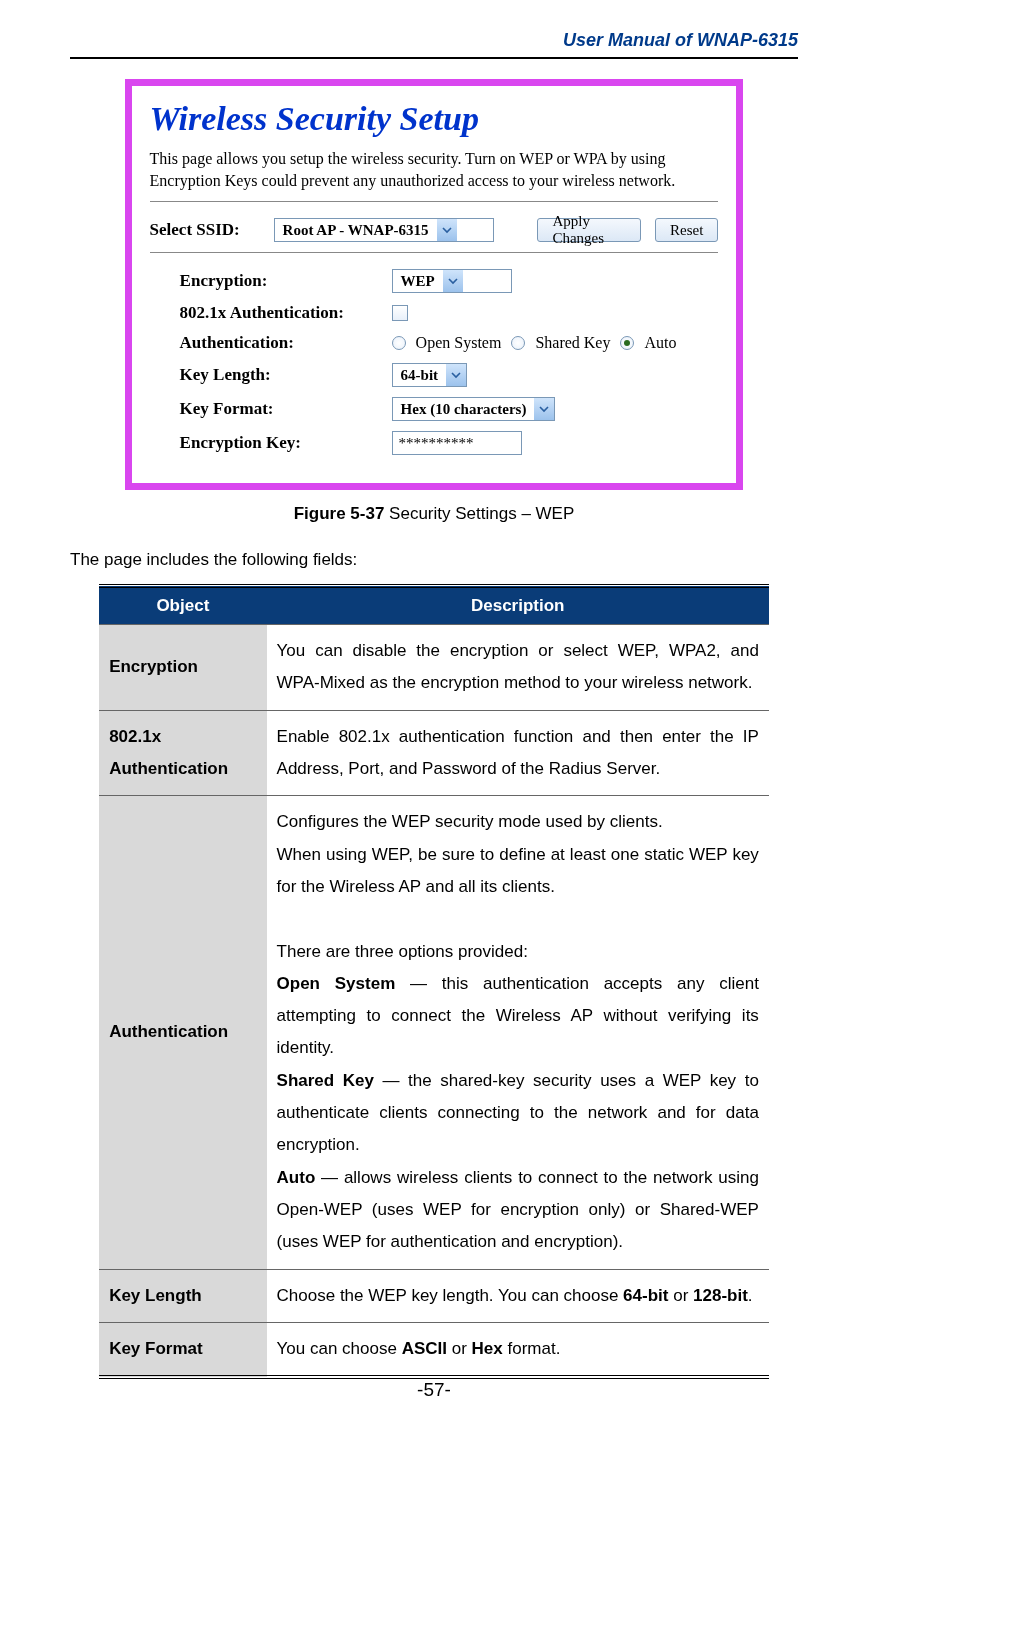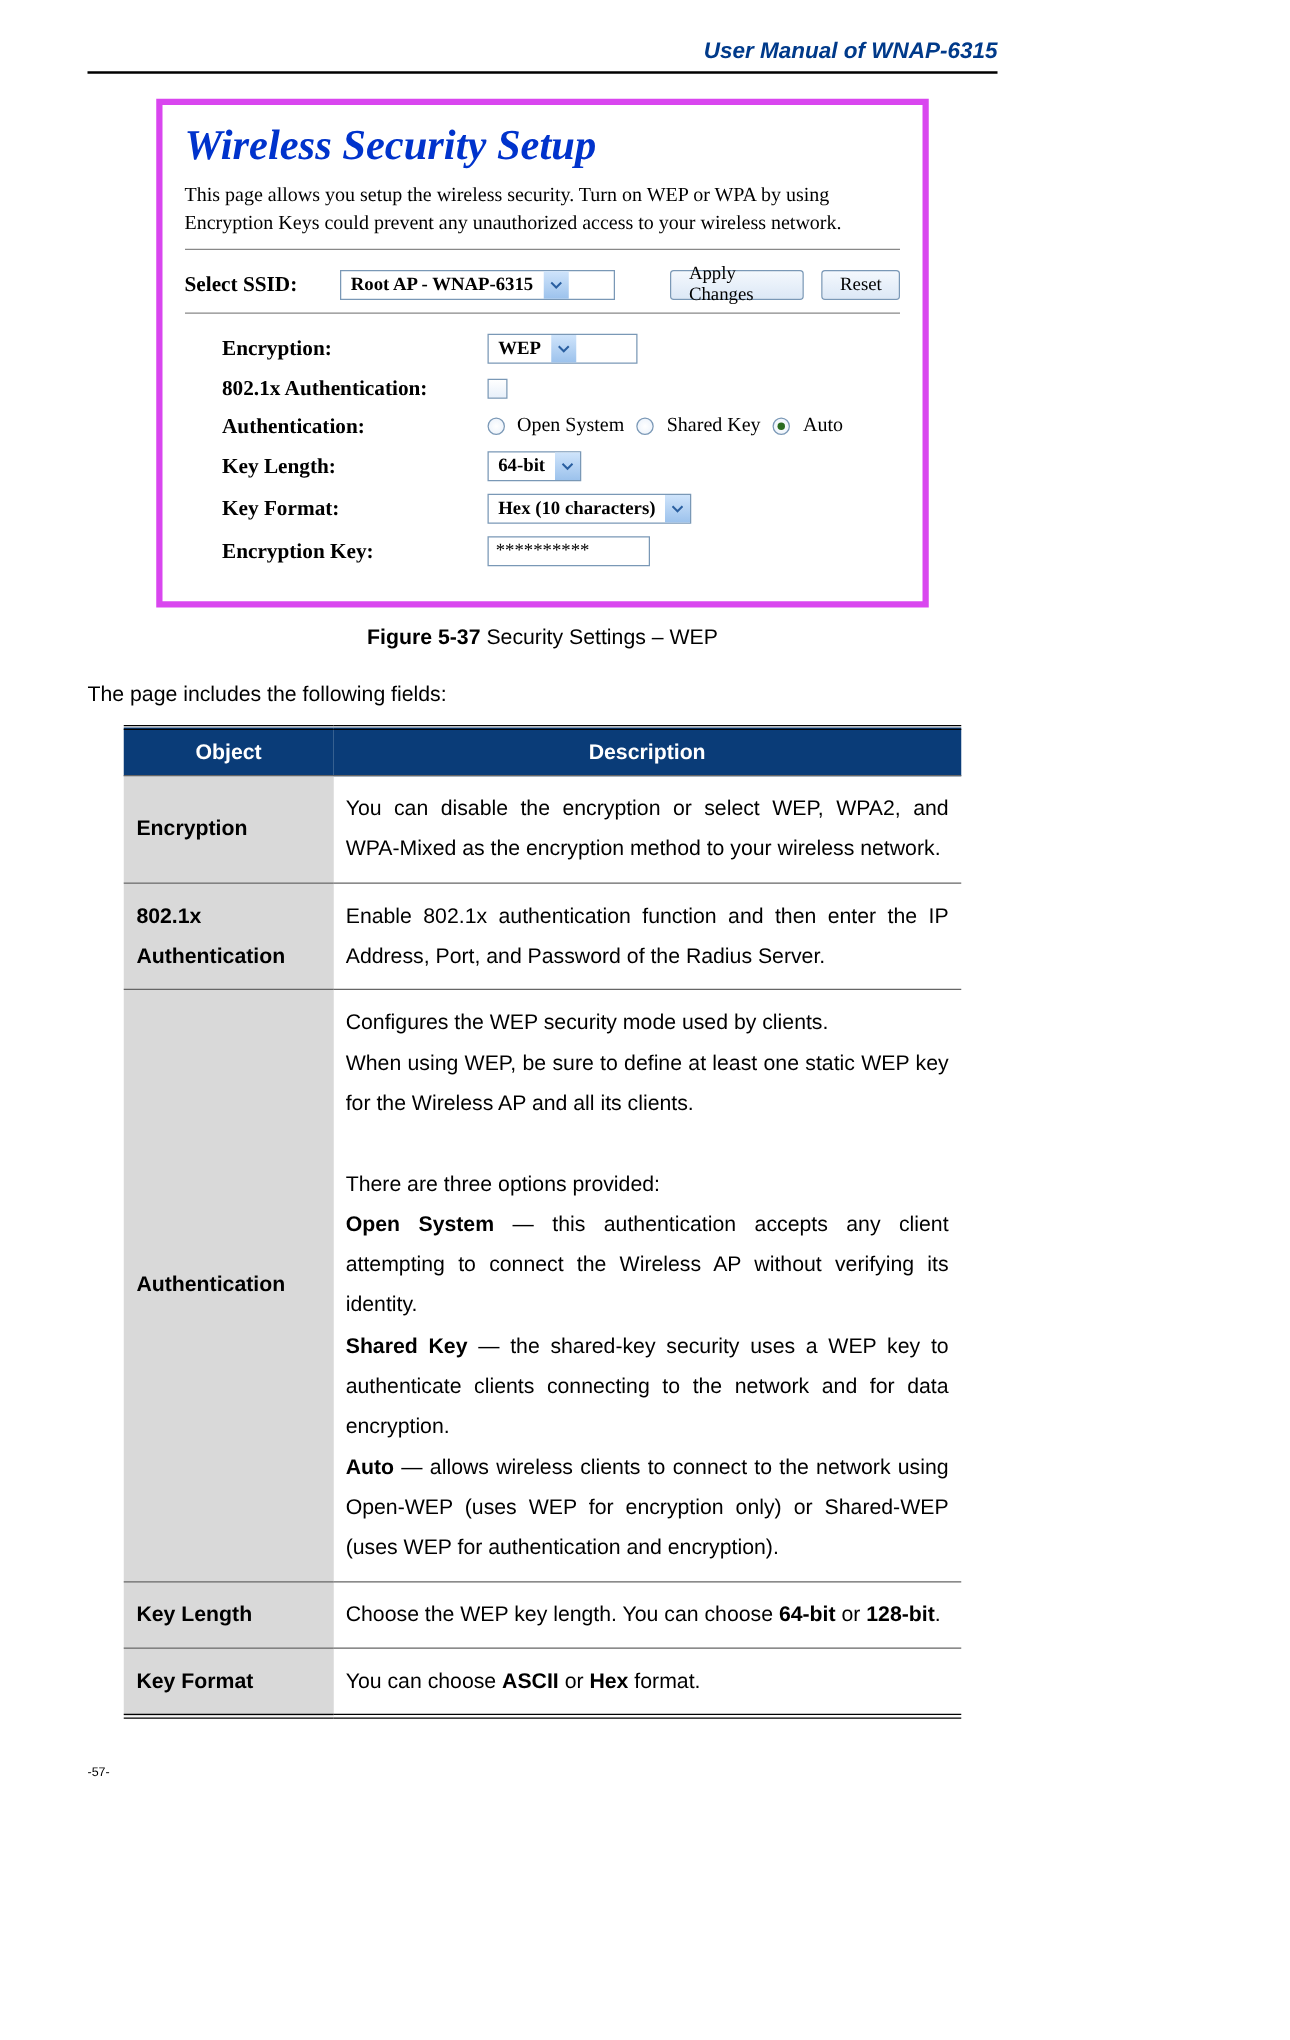--- a/index.html
+++ b/index.html
@@ -22,21 +22,21 @@
     color: #003a8a;
     font-size: 18px;
     margin-bottom: 6px;
   }
   .header-rule {
     border: none;
     border-top: 2px solid #000;
     margin: 0 0 20px 0;
   }
   .screenshot-box {
-    border: 5px solid #d946ef;
+    border: 7px solid #d946ef;
     padding: 14px 18px 18px 18px;
     margin: 0 auto;
     width: 85%;
     font-family: "Times New Roman", Times, serif;
   }
   .setup-title {
     font-size: 34px;
     font-weight: bold;
     font-style: italic;
     color: #0033cc;
@@ -152,23 +152,22 @@
     border-top: 1px solid #666;
     text-align: justify;
   }
   .fields-table td.obj {
     background: #d9d9d9;
     font-weight: bold;
     vertical-align: middle;
   }
   .desc b { font-weight: bold; }
   .page-num {
-    text-align: left;
-    font-size: 10px;
-    margin-top: 38px;
+    text-align: center;
+    font-size: 19px;
   }
 </style>
 </head>
 <body>
 
 <div class="page">
   <div class="header-title">User Manual of WNAP-6315</div>
   <hr class="header-rule">
 
   <div class="screenshot-box">

